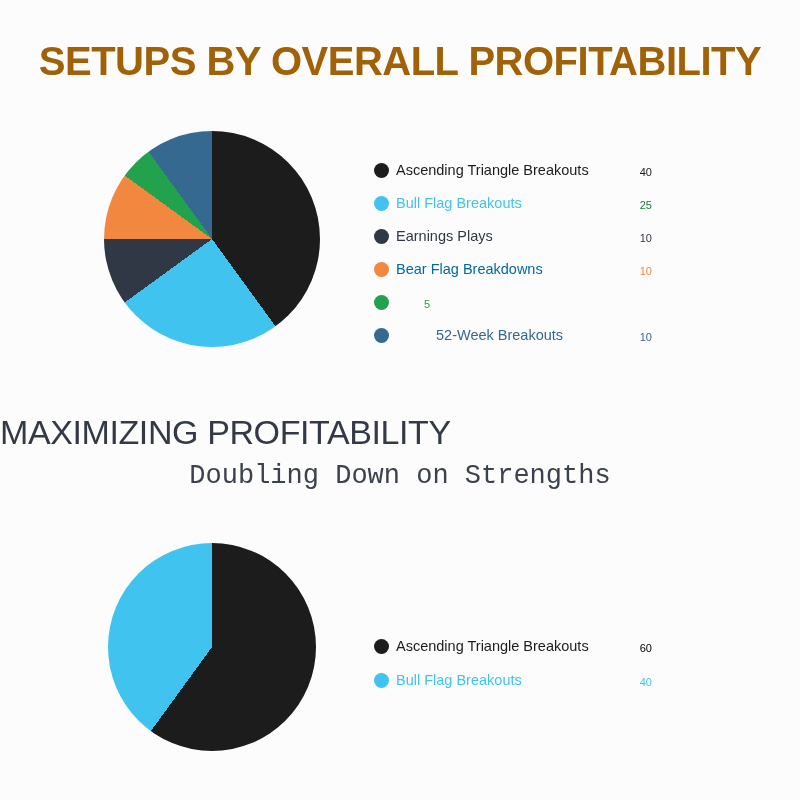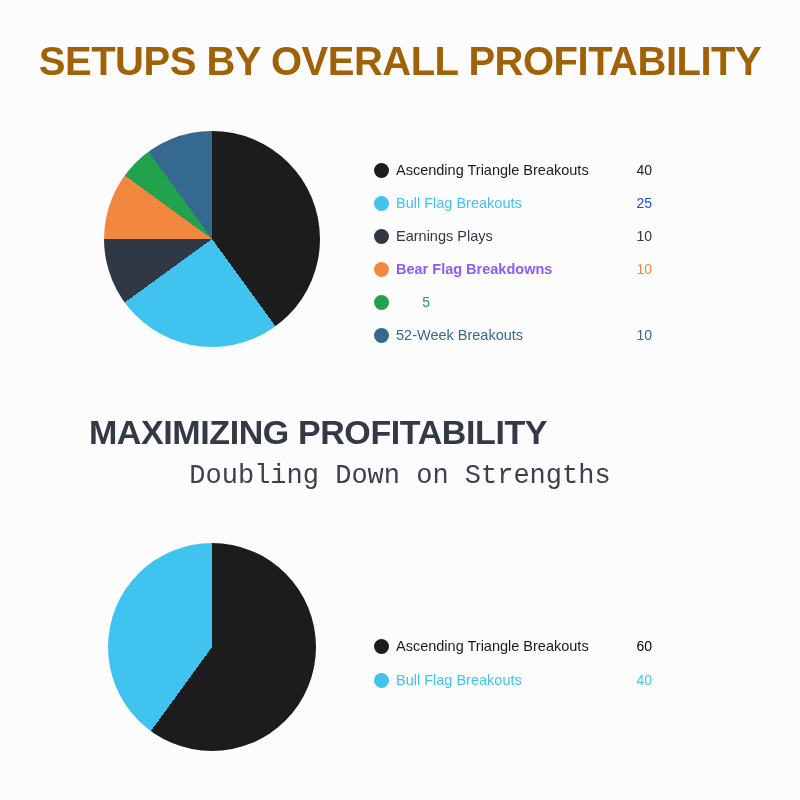--- a/index.html
+++ b/index.html
@@ -26,23 +26,23 @@
     letter-spacing: -0.5px;
     color: #a16207;
     white-space: nowrap;
   }
   #title-1 { top: 39px; }
 
   .title-sec {
     position: absolute;
     left: 0;
     width: 636px;
-    text-align: center;
+    text-align: left;
     font-size: 34px;
-    font-weight: bold;
+    font-weight: normal;
     letter-spacing: -0.4px;
     color: #343a45;
     white-space: nowrap;
     top: 413px;
   }
   .subtitle-sec {
     position: absolute;
     left: 0;
     width: 800px;
     text-align: center;
@@ -92,21 +92,21 @@
     border-radius: 50%;
     flex: 0 0 auto;
     margin-right: 7px;
   }
   .legend-label {
     font-size: 14.5px;
     white-space: nowrap;
     flex: 1 1 auto;
   }
   .legend-value {
-    font-size: 14px;
+    font-size: 11px;
     text-align: right;
     flex: 0 0 auto;
     width: 34px;
   }
 </style>
 </head>
 <body style="background: rgb(252, 252, 252);">
 
 <div class="title-main" id="title-1">SETUPS BY OVERALL PROFITABILITY</div>
 
@@ -114,39 +114,39 @@
 
 <div class="legend" id="legend-1">
     <div class="legend-row">
       <span class="legend-swatch" style="background: rgb(28, 28, 28);"></span>
       <span class="legend-label" style="color: rgb(28, 28, 28);">Ascending Triangle Breakouts</span>
       <span class="legend-value" style="color: rgb(28, 28, 28);">40</span>
     </div>
     <div class="legend-row">
       <span class="legend-swatch" style="background: rgb(65, 195, 240);"></span>
       <span class="legend-label" style="color: rgb(65, 195, 240);">Bull Flag Breakouts</span>
-      <span class="legend-value" style="color: #1d4ed8;">25</span>
+      <span class="legend-value" style="color: #15803d;">25</span>
     </div>
     <div class="legend-row">
       <span class="legend-swatch" style="background: rgb(49, 56, 69);"></span>
       <span class="legend-label" style="color: rgb(49, 56, 69); margin-top: 11px;">Earnings Plays</span>
       <span class="legend-value" style="color: rgb(49, 56, 69);">10</span>
     </div>
     <div class="legend-row">
       <span class="legend-swatch" style="background: rgb(242, 136, 63);"></span>
-      <span class="legend-label" style="color: #8b5cf6; font-weight: bold;">Bear Flag Breakdowns</span>
+      <span class="legend-label" style="color: #0369a1;">Bear Flag Breakdowns</span>
       <span class="legend-value" style="color: rgb(242, 136, 63);">10</span>
     </div>
     <div class="legend-row">
       <span class="legend-swatch" style="background: rgb(34, 162, 76);"></span>
       <span class="legend-value" style="color: rgb(34, 162, 76);">5</span>
     </div>
     <div class="legend-row">
       <span class="legend-swatch" style="background: rgb(54, 105, 143);"></span>
-      <span class="legend-label" style="color: rgb(54, 105, 143);">52-Week Breakouts</span>
+      <span class="legend-label" style="color: rgb(54, 105, 143); margin-left: 40px;">52-Week Breakouts</span>
       <span class="legend-value" style="color: rgb(54, 105, 143);">10</span>
     </div>
   </div>
 
 <div class="title-sec">MAXIMIZING PROFITABILITY</div>
 
 <div class="subtitle-sec">Doubling Down on Strengths</div>
 
 <div class="pie" id="pie-2" style="background: conic-gradient(rgb(28, 28, 28) 0deg, rgb(28, 28, 28) 216deg, rgb(65, 195, 240) 216deg, rgb(65, 195, 240) 360deg);"></div>
 

